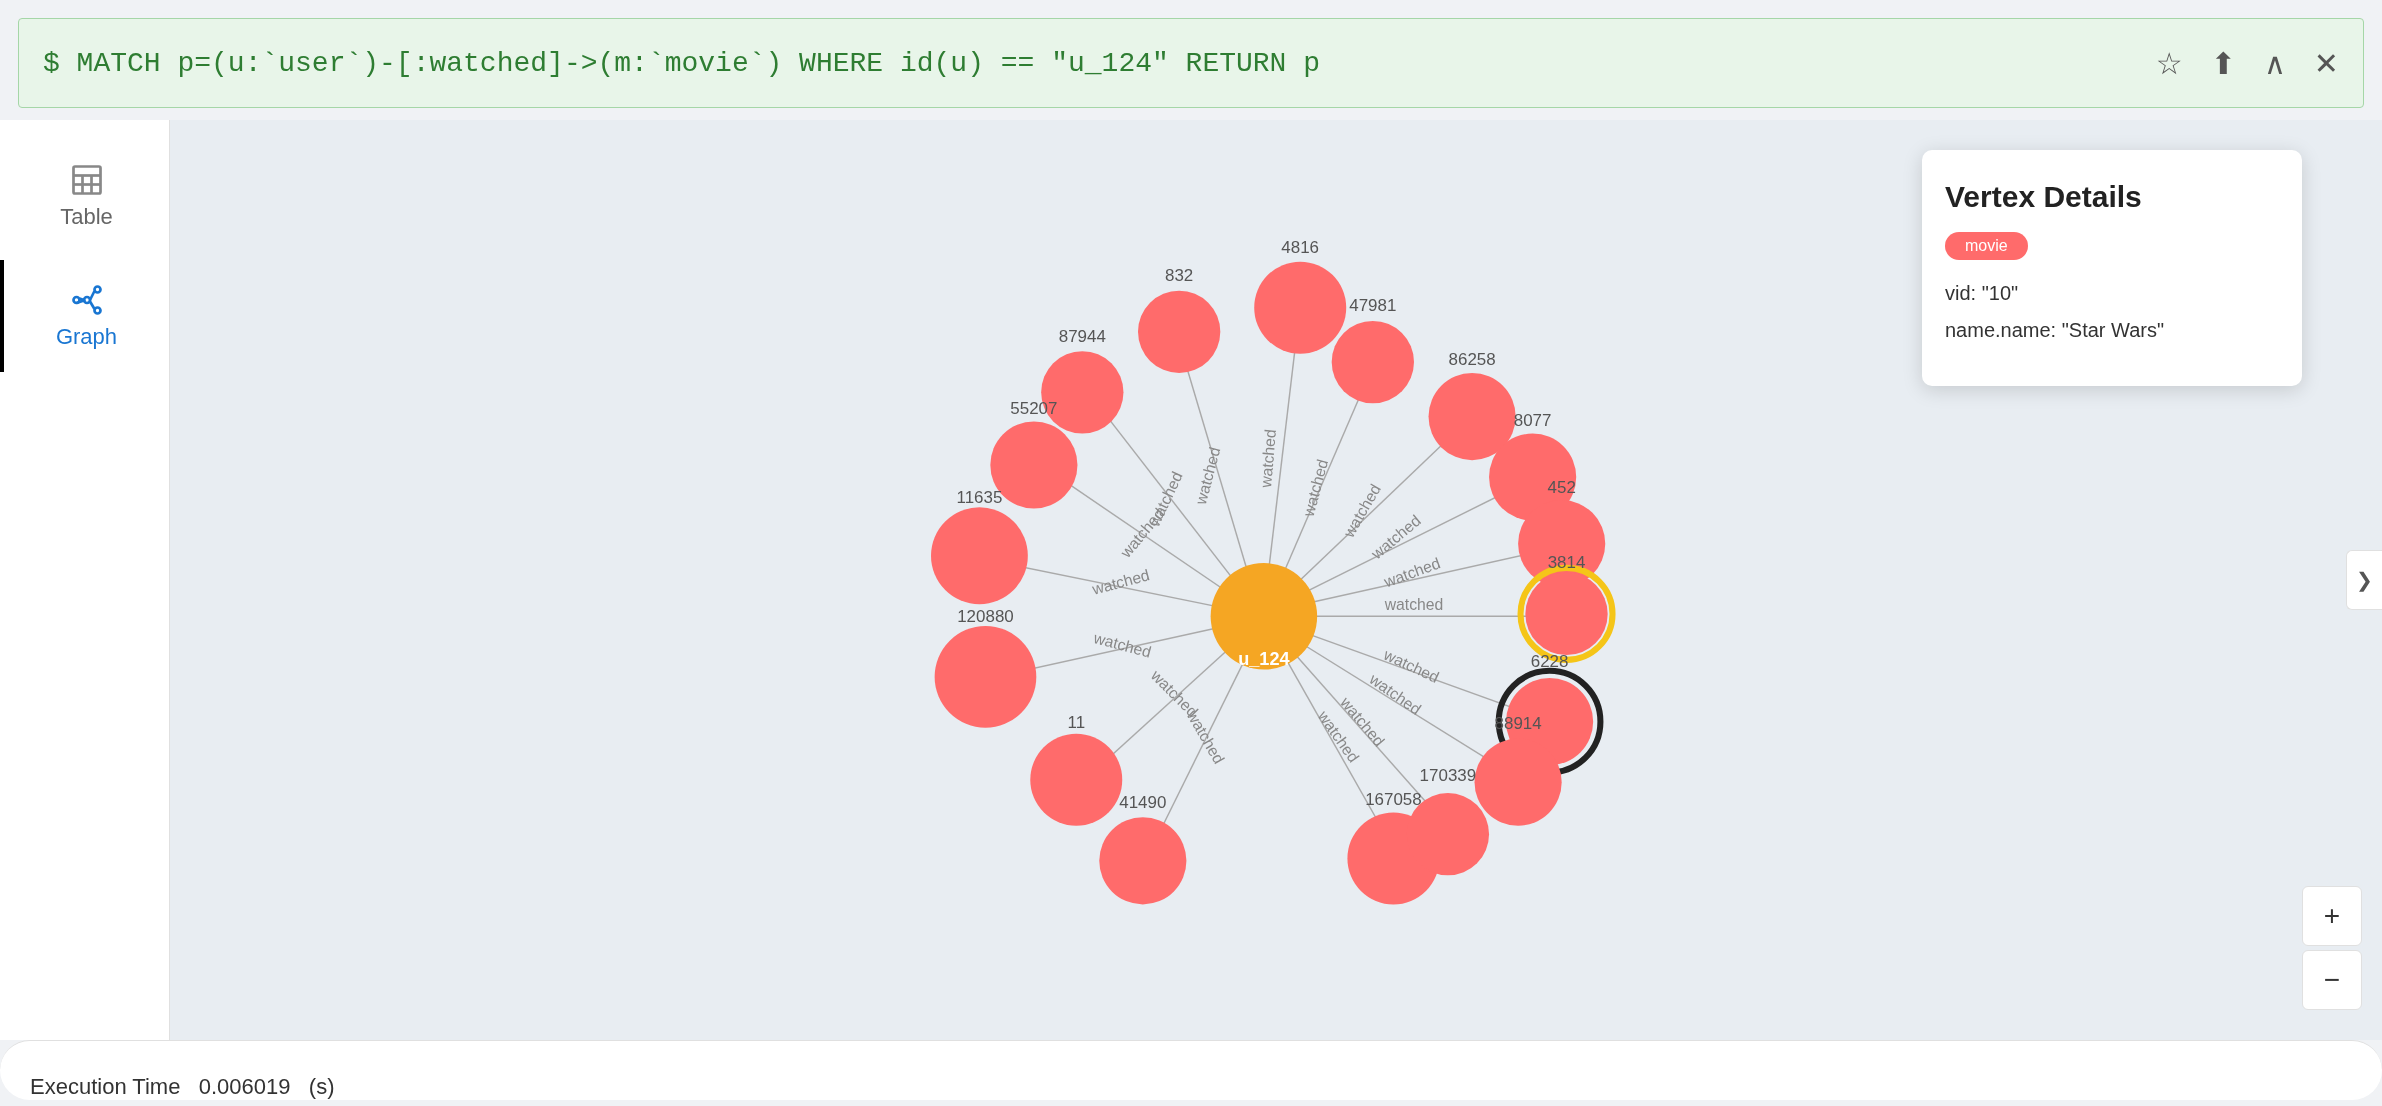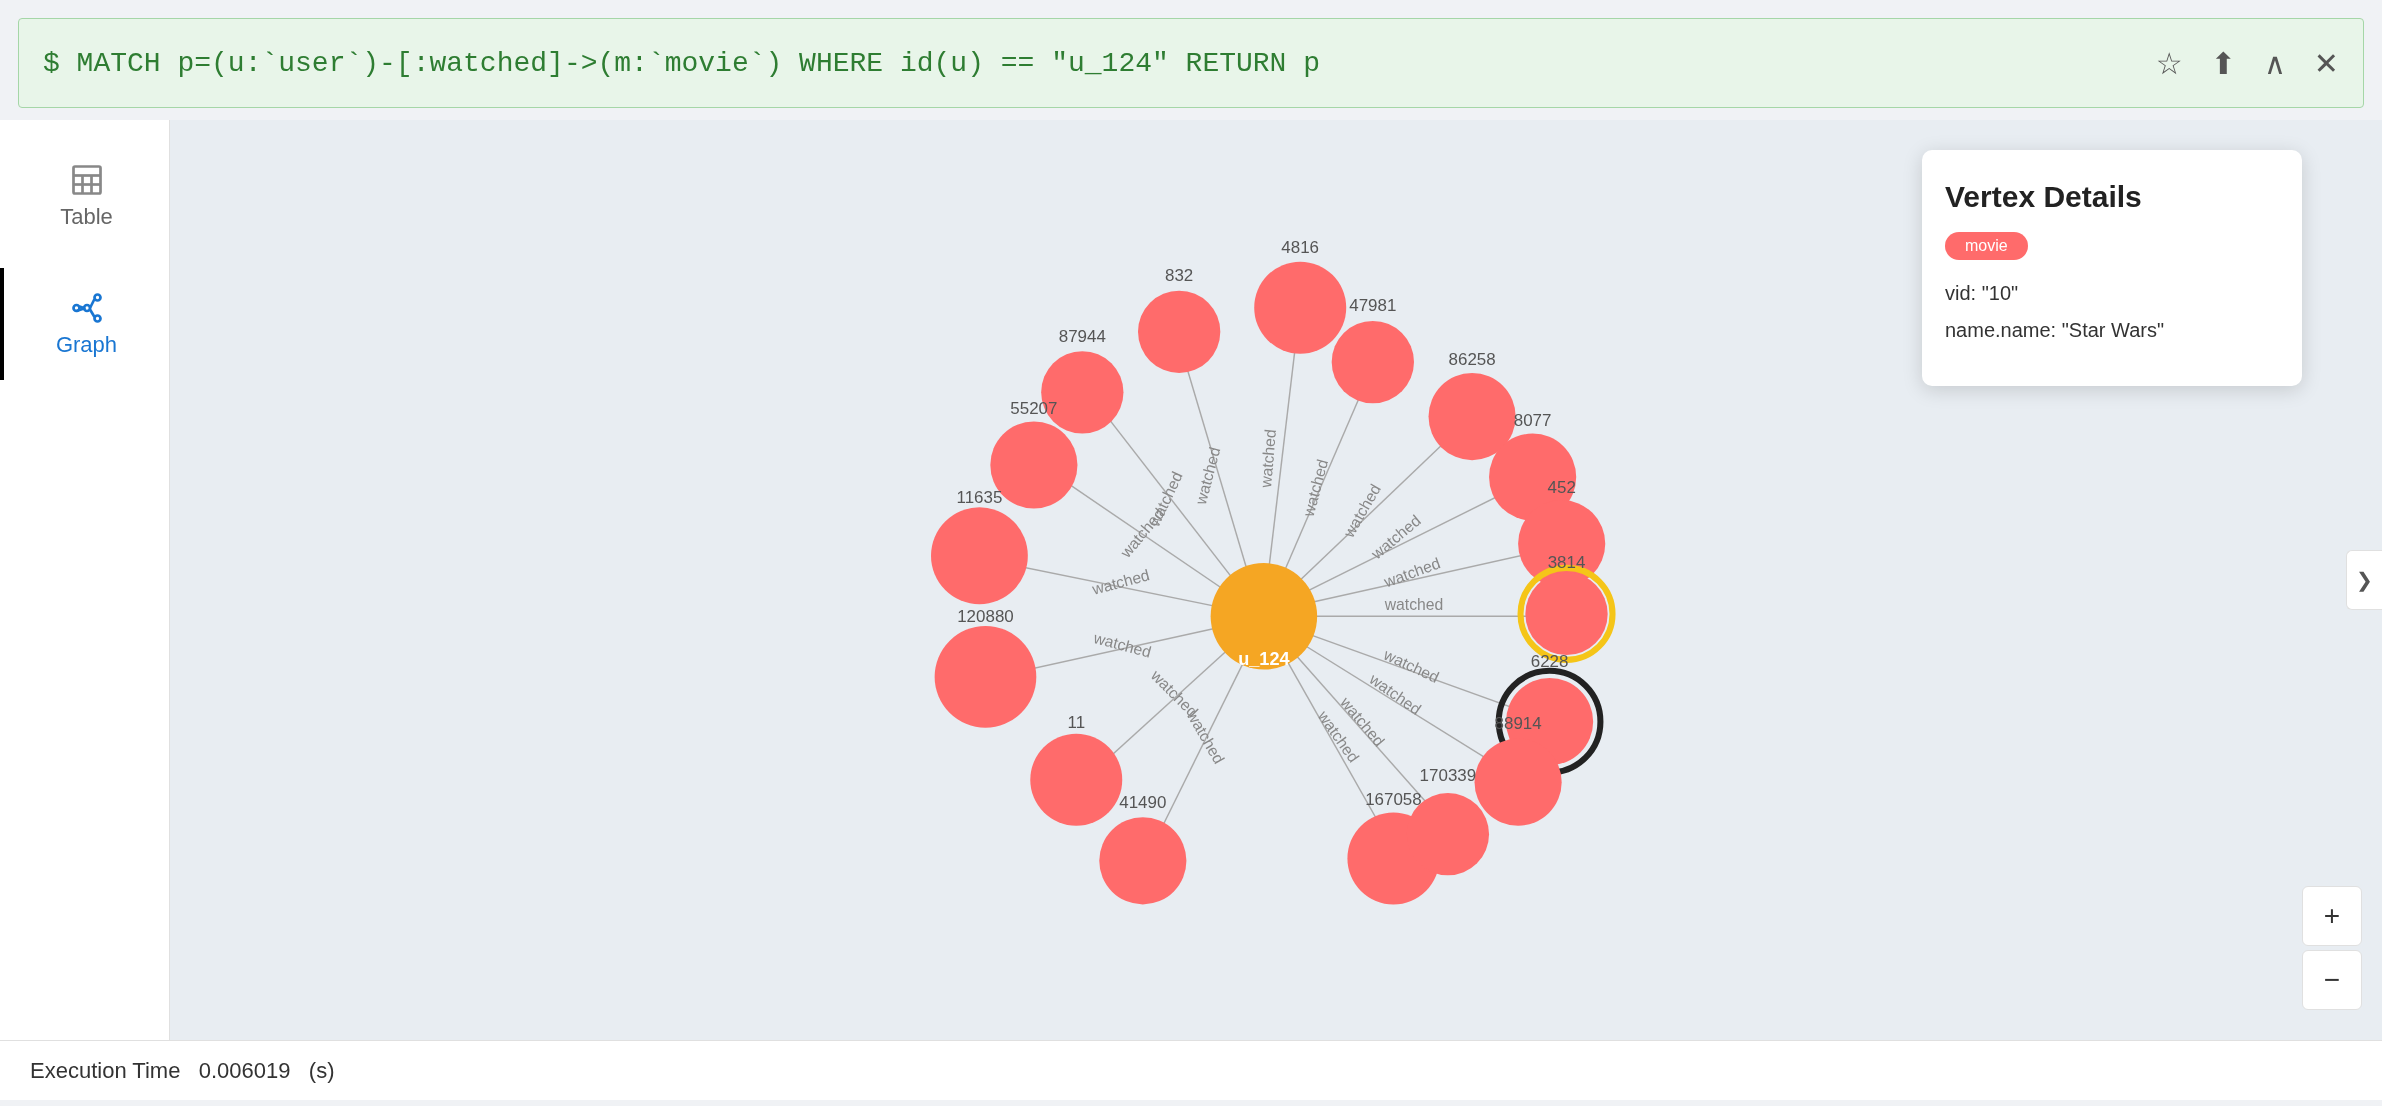--- a/index.html
+++ b/index.html
@@ -16,21 +16,21 @@
     }
     .top-actions { display: flex; gap: 28px; align-items: center; }
     .top-actions span { font-size: 30px; color: #555; cursor: pointer; user-select: none; }
 
     .main-area {
       display: flex; height: calc(1106px - 90px - 36px - 60px); margin-top: 12px;
     }
 
     .sidebar {
       width: 170px; background: #fff; border-right: 1px solid #e0e0e0;
-      display: flex; flex-direction: column; align-items: flex-end; padding-top: 20px; gap: 16px;
+      display: flex; flex-direction: column; align-items: flex-end; padding-top: 20px; gap: 8px;
       flex-shrink: 0;
     }
     .sidebar-item {
       width: 100%; display: flex; flex-direction: column; align-items: center;
       padding: 22px 10px; cursor: pointer; color: #666; font-size: 22px;
       border-left: 4px solid transparent;
     }
     .sidebar-item.active { color: #1976d2; border-left: 4px solid #000000; }
     .sidebar-item svg { margin-bottom: 6px; }
     .sidebar-item span { font-size: 22px; font-weight: 500; }
@@ -63,22 +63,22 @@
       display: flex; flex-direction: column; gap: 4px;
     }
     .zoom-btn {
       width: 60px; height: 60px; background: #fff; border: 1px solid #e0e0e0;
       border-radius: 6px; display: flex; align-items: center; justify-content: center;
       cursor: pointer; font-size: 28px; color: #333; font-weight: 300;
     }
 
     .bottom-bar {
       height: 60px; background: #fff; border-top: 1px solid #e0e0e0;
-      display: flex; align-items: center; padding: 0 30px;
-      font-size: 22px; color: #333;
+      display: flex; align-items: flex-end; padding: 0 30px;
+      font-size: 22px; color: #333; border-radius: 30px;
     }
 
     
     .graph-svg { position: absolute; top: 0; left: 0; width: 100%; height: 100%; }
   </style>
 </head>
 <body>
 
 <div class="top-bar">
   <span class="query-text">$ MATCH p=(u:`user`)-[:watched]-&gt;(m:`movie`) WHERE id(u) == "u_124" RETURN p</span>

